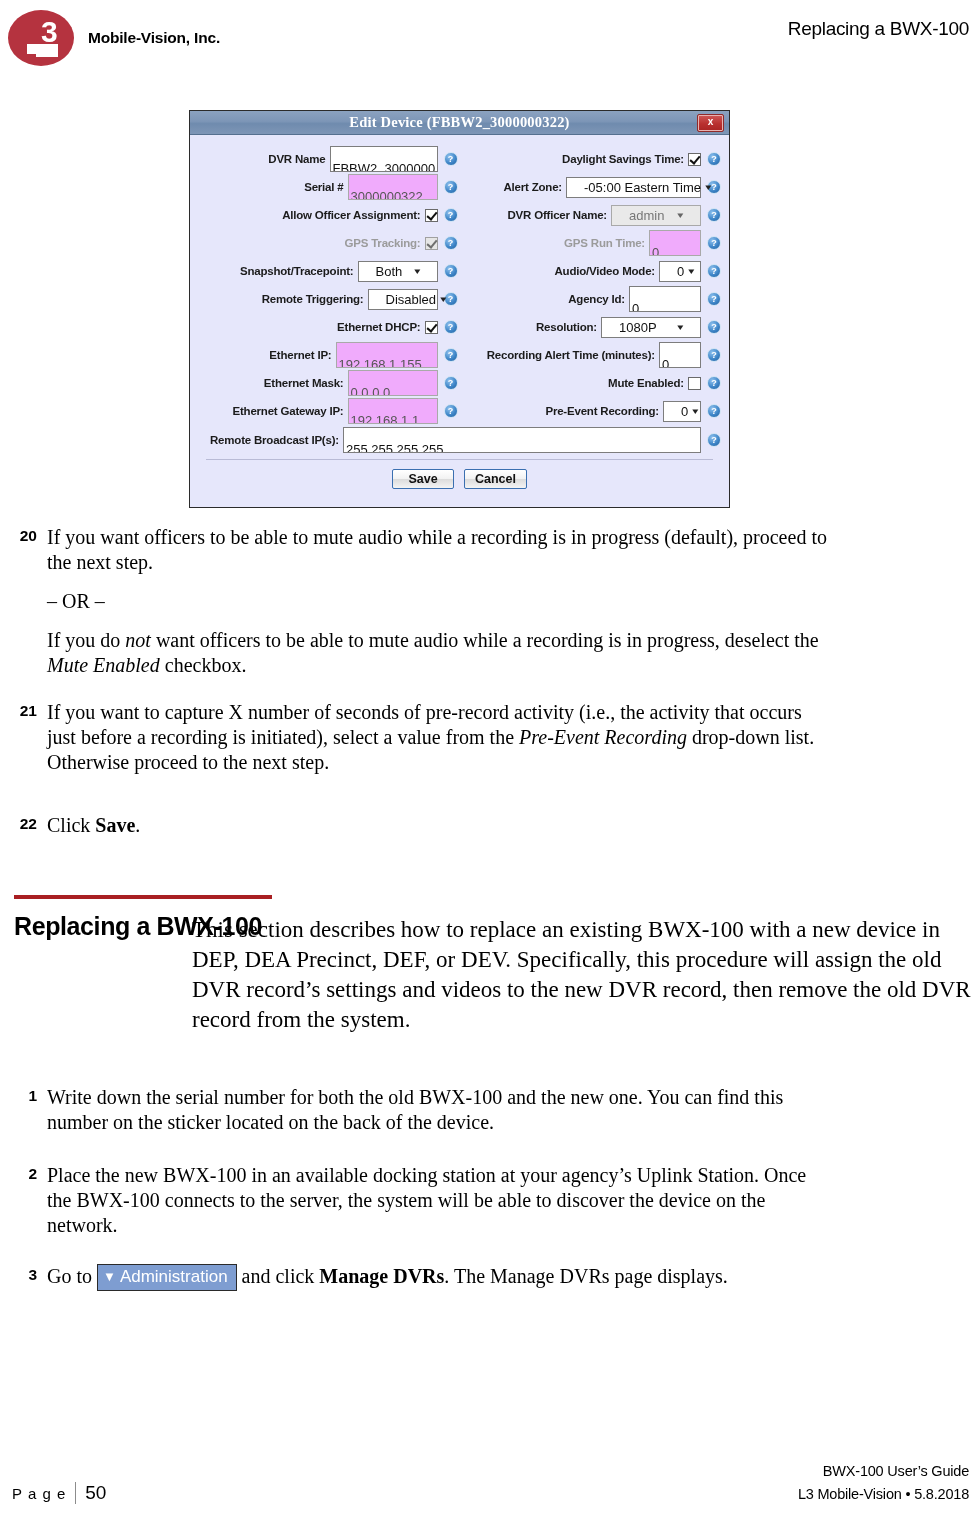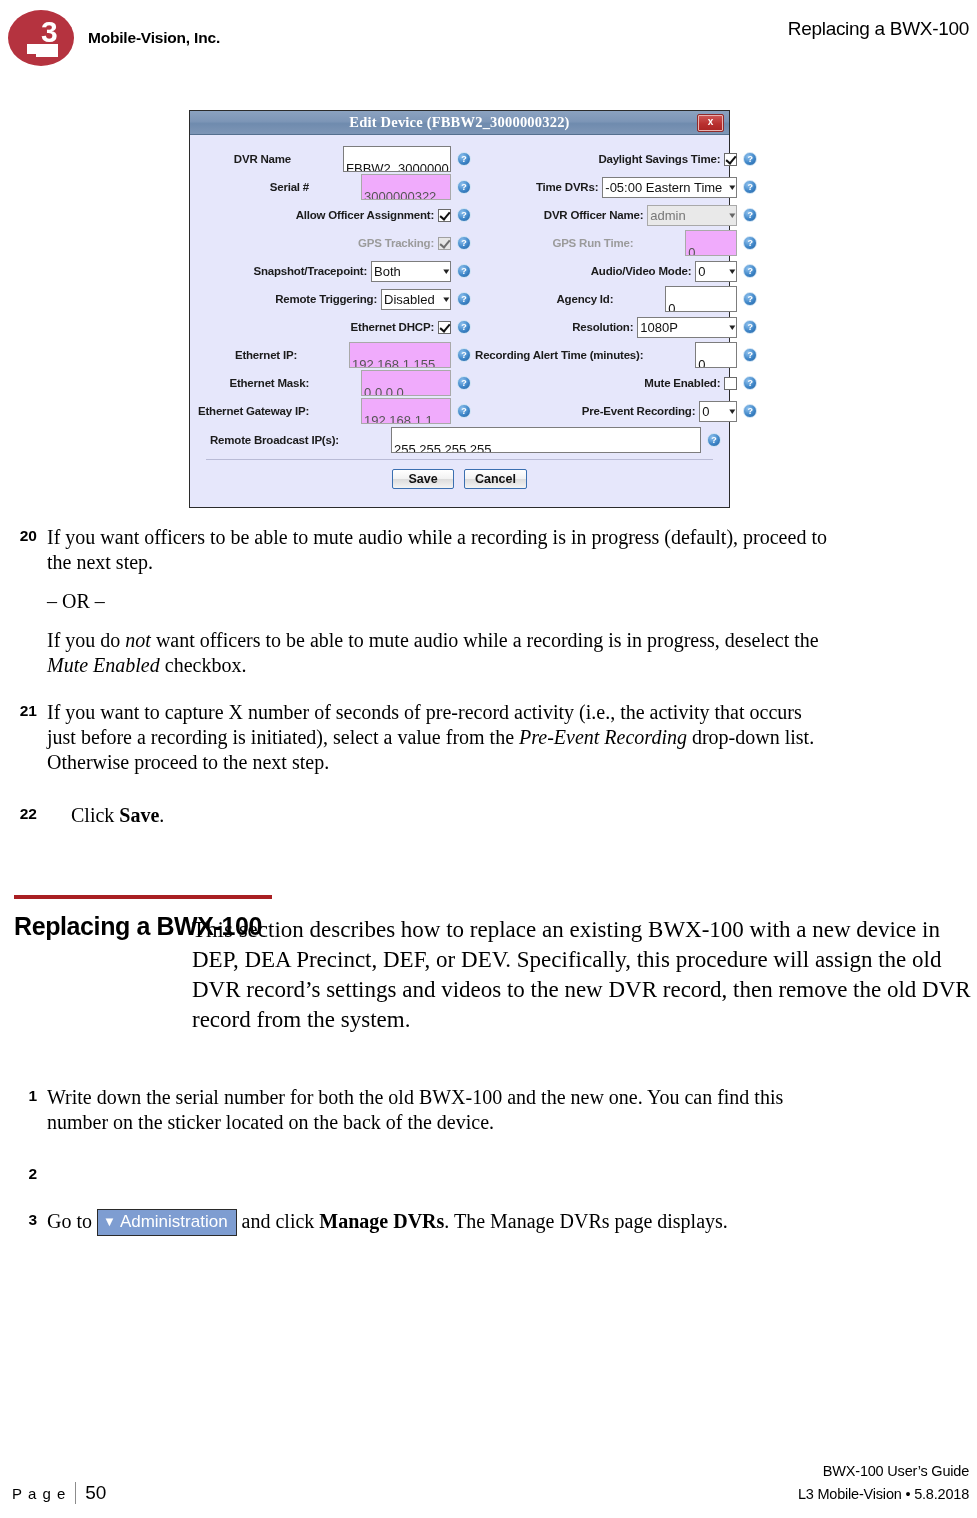--- a/index.html
+++ b/index.html
@@ -159,35 +159,34 @@
     font-family: "Liberation Sans", sans-serif;
     border: 1px solid #7d7d7d;
     background: #ffffff;
     color: #111;
     height: 19px;
     line-height: 19px;
     padding: 12px 2px;
     box-sizing: border-box;
     overflow: hidden;
     text-overflow: clip;
-    margin-left: 48px;
   }
   .ftext.readonly {
     background: #f0abfc;
     color: #555;
     border: 1px solid #a9a9a9;
   }
   .fselect {
     font-size: 13px;
     border: 1px solid #7d7d7d;
     background: #ffffff;
     color: #111;
     height: 21px;
     line-height: 19px;
-    padding: 0 2px;
+    padding: 0 17px;
     box-sizing: border-box;
     display: flex;
     align-items: center;
     justify-content: space-between;
   }
   .fselect.readonly {
     background: #e9e9e9;
     color: #777;
     border: 1px solid #a9a9a9;
   }
@@ -438,21 +437,21 @@
         <span class="fcheck checked"></span>
         <span class="help">?</span>
       </div>
 
       <div class="frow">
         <span class="flabel">Serial #</span>
         <span class="ftext readonly" style="width:90px">3000000322</span>
         <span class="help">?</span>
       </div>
       <div class="frow">
-        <span class="flabel">Time DVRs:</span>
+        <span class="flabel">Alert Zone:</span>
         <span class="fselect" style="width:135px">
           <span>-05:00 Eastern Time</span>
           <span class="caret">▾</span>
         </span>
         <span class="help">?</span>
       </div>
 
       <div class="frow">
         <span class="flabel">Allow Officer Assignment:</span>
         <span class="fcheck checked"></span>
@@ -586,21 +585,21 @@
     </div>
   </div>
 
   <div class="step" style="margin-top:22px;">
     <div class="step-num">21</div>
     <div class="step-body">
       <p class="para"><span>If you want to capture X number of seconds of pre-record activity (i.e., the activity that occurs just before a recording is initiated), select a value from the </span><i>Pre-Event Recording</i><span> drop-down list. Otherwise proceed to the next step.</span></p>
     </div>
   </div>
 
-  <div class="step" style="margin-top:28px;gap:24px;">
+  <div class="step" style="margin-top:38px;">
     <div class="step-num">22</div>
     <div class="step-body">
       <p class="para"><span>Click </span><b>Save</b><span>.</span></p>
     </div>
   </div>
 </div>
 
 <div class="section-head-wrap">
   <div class="section-rule"></div>
   <div class="section-title">Replacing a BWX-100</div>
@@ -612,20 +611,23 @@
 
   <div class="step" style="margin-bottom:28px;">
     <div class="step-num">1</div>
     <div class="step-body">
       <p class="para">Write down the serial number for both the old BWX-100 and the new one. You can find this number on the sticker located on the back of the device.</p>
     </div>
   </div>
 
   <div class="step" style="margin-bottom:26px;">
     <div class="step-num">2</div>
+    <div class="step-body">
+      <p class="para">Place the new BWX-100 in an available docking station at your agency’s Uplink Station. Once the BWX-100 connects to the server, the system will be able to discover the device on the network.</p>
+    </div>
   </div>
 
   <div class="step">
     <div class="step-num">3</div>
     <div class="step-body">
       <p class="para"><span>Go to </span><span class="admin-chip"><span class="tri">▼</span><span>Administration</span></span><span> and click </span><b>Manage DVRs</b><span>. The Manage DVRs page displays.</span></p>
     </div>
   </div>
 </div>
 

